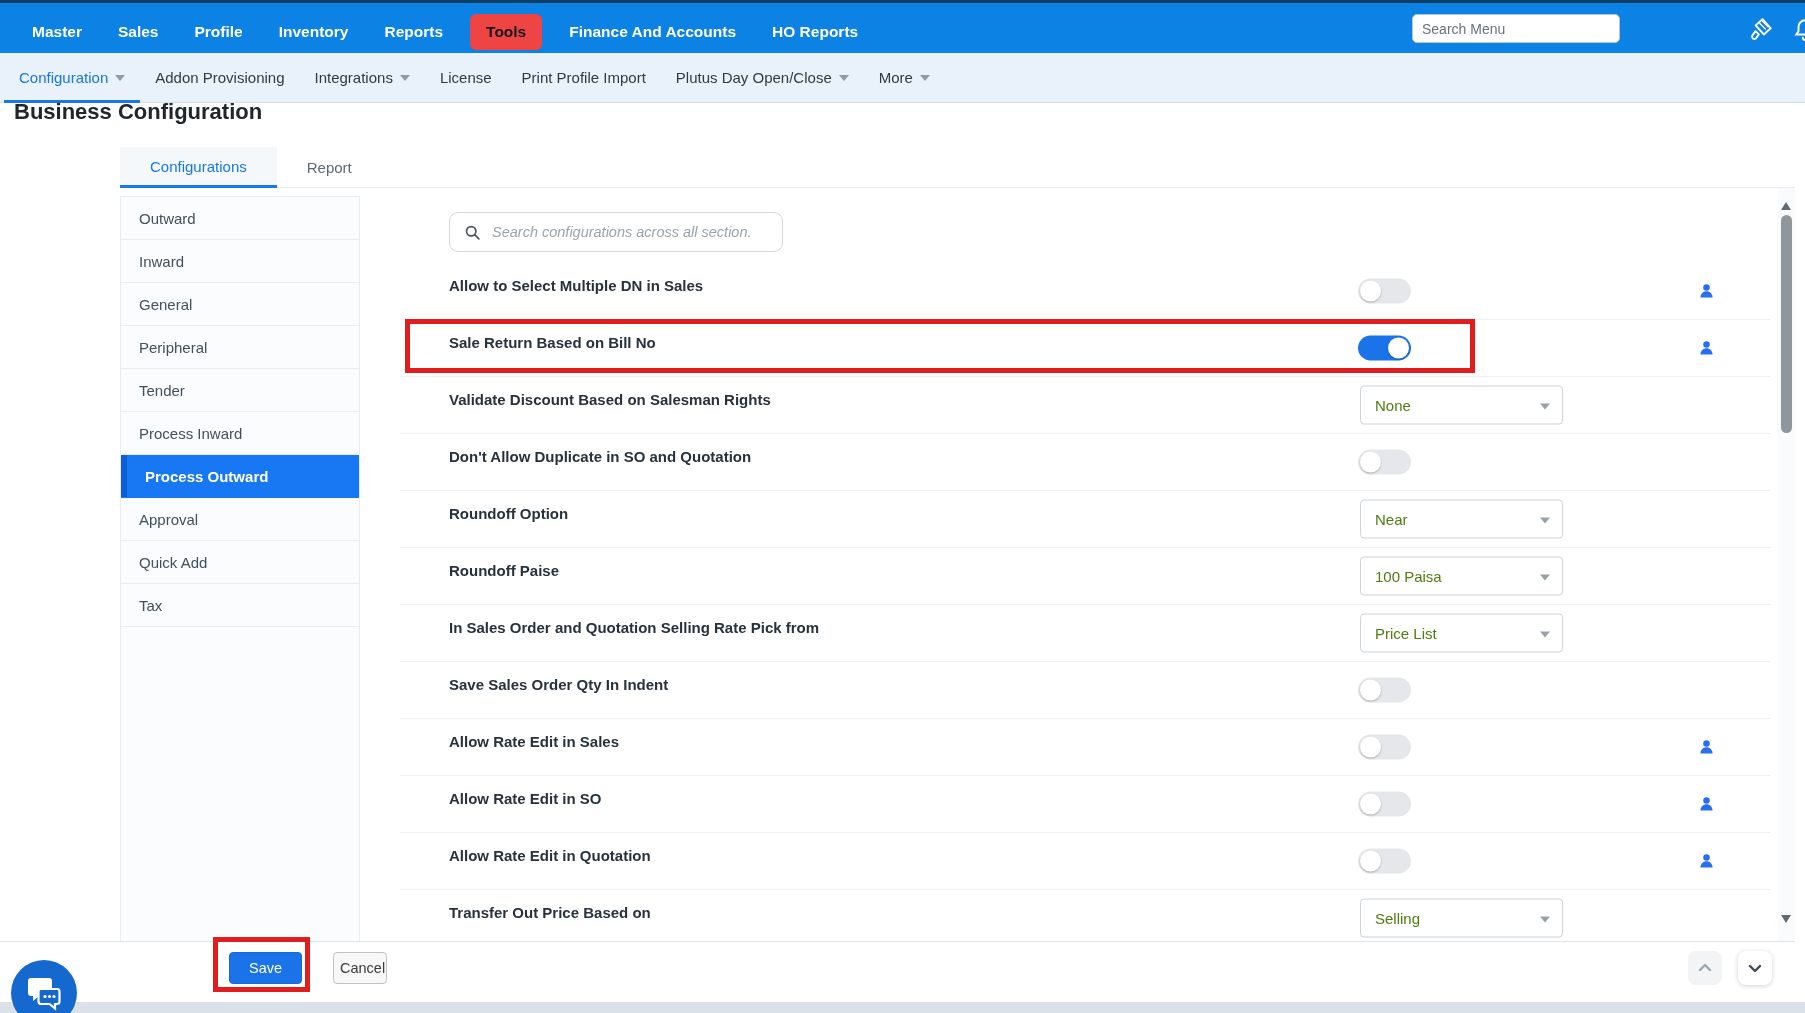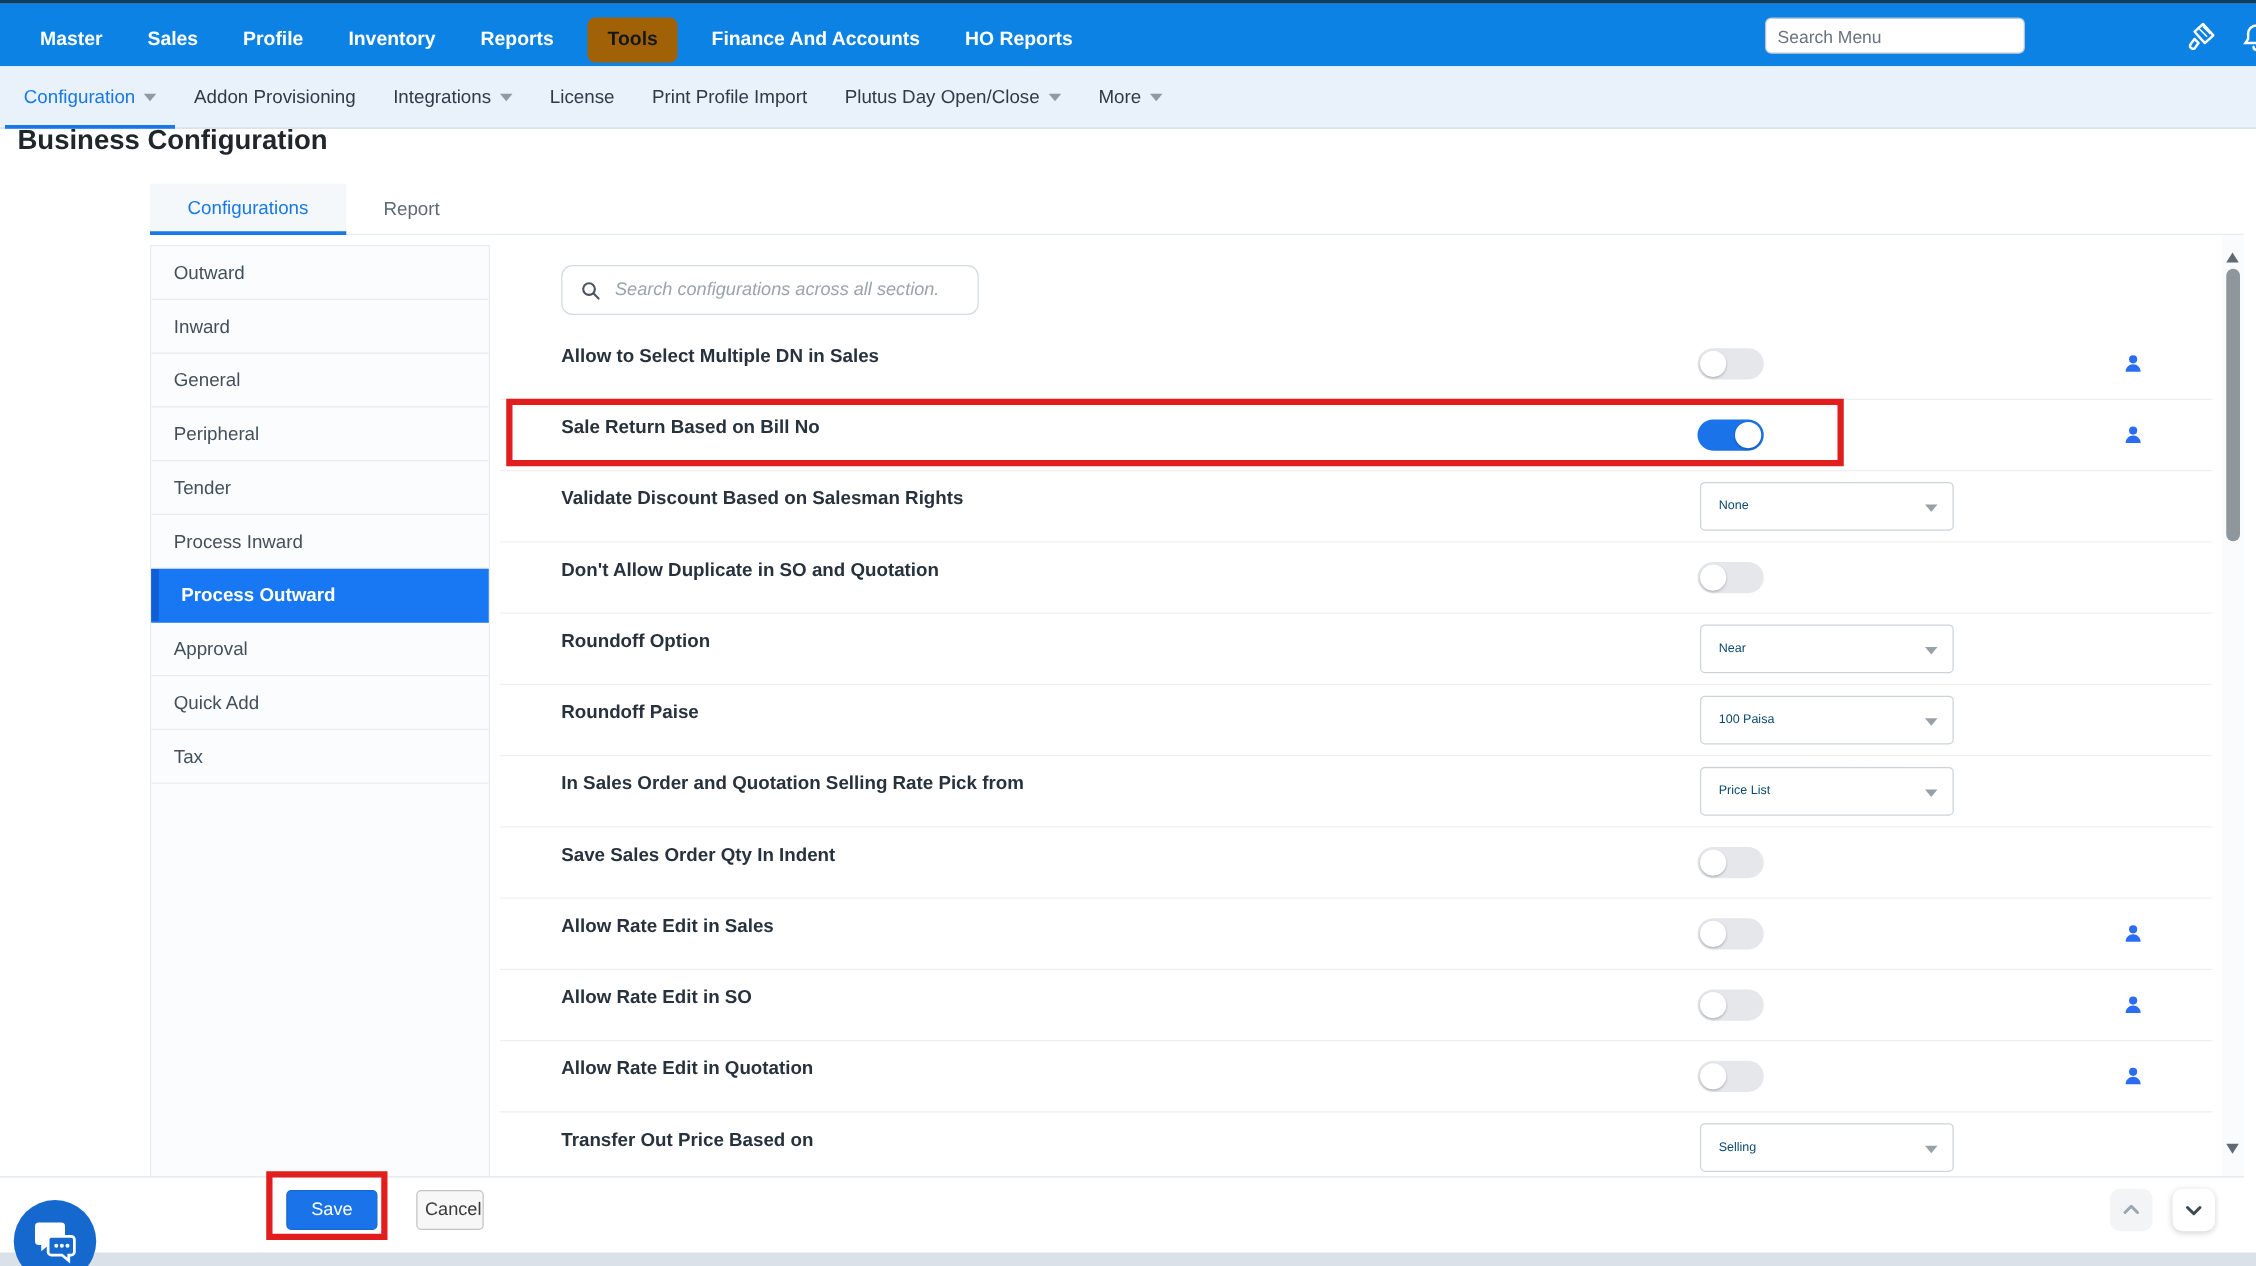--- a/index.html
+++ b/index.html
@@ -6,41 +6,41 @@
   body{
     width:1805px;height:1013px;position:relative;overflow:hidden;background:#fff;
     font-family:"Liberation Sans","DejaVu Sans",sans-serif;
     -webkit-font-smoothing:antialiased;
   }
   
   .top-edge{position:absolute;top:0;left:0;width:100%;height:3px;background:#0d3e63;}
   .topbar{position:absolute;top:3px;left:0;width:100%;height:50px;background:#0c82e4;}
   .topnav{position:absolute;left:14px;top:4px;height:50px;display:flex;align-items:center;}
   .topnav-item{color:#fff;font-weight:700;font-size:15.5px;padding:0 18px;cursor:pointer;white-space:nowrap;}
-  .topnav-item.active{background:#a16207;color:#14181c;border-radius:6px;padding:9px 16px;margin:0 9px;}
+  .topnav-item.active{background:#ef4444;color:#14181c;border-radius:6px;padding:9px 16px;margin:0 9px;}
   .search-menu{position:absolute;left:1412px;top:11px;width:188px;height:27px;border-radius:5px;
     border:1px solid #b9c6d2;padding:0 9px;font-size:14px;color:#333;outline:none;
     font-family:"Liberation Sans",sans-serif;}
   .search-menu::placeholder{color:#68737d;opacity:1;}
   .topbar-icon{position:absolute;top:13px;width:26px;height:26px;}
   
   .subnav{position:absolute;top:53px;left:0;width:100%;height:50px;background:#e9f1fa;
     border-bottom:1px solid #d6dce2;display:flex;align-items:stretch;padding-left:4px;box-sizing:border-box;}
   .subnav-item{display:flex;align-items:center;padding:0 15px;font-size:15px;color:#2f3b47;position:relative;cursor:pointer;white-space:nowrap;}
   .subnav-item .caret{margin-left:7px;width:0;height:0;border-left:5px solid transparent;border-right:5px solid transparent;border-top:6px solid #8f9aa4;}
   .subnav-item.active{color:#1878e8;}
   .subnav-item.active::after{content:"";position:absolute;left:0;right:0;bottom:-1px;height:3px;background:#1878e8;}
   
   .page-title{position:absolute;left:14px;top:99px;font-size:22px;font-weight:700;color:#20262b;}
   .content-topline{position:absolute;left:120px;top:187px;width:1675px;height:1px;background:#e7eaee;}
   .tabbar{position:absolute;left:120px;top:147px;height:41px;display:flex;}
   .tab{display:flex;align-items:center;padding:0 30px;font-size:15px;color:#5d6974;cursor:pointer;box-sizing:border-box;height:41px;}
   .tab.active{background:#f5f8fa;color:#1878e8;border-bottom:3px solid #1878e8;}
   
-  .sidebar{position:absolute;left:120px;top:196px;width:272px;height:745px;background:#fbfcfd;
+  .sidebar{position:absolute;left:120px;top:196px;width:240px;height:745px;background:#fbfcfd;
     border:1px solid #e9ecef;border-bottom:none;box-sizing:border-box;}
   .sidebar-item{height:43px;line-height:43px;padding-left:18px;font-size:15px;color:#42505c;
     border-bottom:1px solid #e9ecef;cursor:pointer;box-sizing:border-box;}
   .sidebar-item.active{background:#1877f2;color:#fff;border-bottom-color:#1877f2;
     box-shadow:inset 6px 0 0 #0e5ed8;padding-left:24px;font-weight:700;}
   
   .search-config{position:absolute;left:449px;top:212px;width:334px;height:40px;border:1px solid #d5dade;
     border-radius:9px;box-sizing:border-box;padding:0 10px 0 42px;font-size:14.5px;font-style:italic;
     color:#333;outline:none;font-family:"Liberation Sans",sans-serif;background:#fff;}
   .search-config::placeholder{color:#9aa4ac;opacity:1;font-style:italic;}
@@ -50,21 +50,21 @@
   .row-label{position:absolute;left:49px;top:calc(50% - 6px);transform:translateY(-50%);
     font-weight:700;font-size:15px;color:#27323d;white-space:nowrap;}
   .toggle{position:absolute;left:958px;top:50%;transform:translateY(-50%);width:53px;height:25px;
     border-radius:13px;background:#e5e7ea;cursor:pointer;}
   .toggle .knob{position:absolute;top:2px;left:2px;width:21px;height:21px;border-radius:50%;background:#fff;
     box-shadow:0 1px 2px rgba(0,0,0,.25);}
   .toggle.on{background:#1a73e8;}
   .toggle.on .knob{left:auto;right:2px;}
   .select{position:absolute;left:960px;top:50%;transform:translateY(-50%);width:203px;height:39px;
     border:1px solid #cdd3d9;border-radius:4px;background:#fff;display:flex;align-items:center;
-    padding:0 14px;box-sizing:border-box;font-size:10px;color:#0c4a6e;cursor:pointer;}
+    padding:0 14px;box-sizing:border-box;font-size:15px;color:#4d7c0f;cursor:pointer;}
   .select .sel-caret{position:absolute;right:12px;top:50%;margin-top:-2px;width:0;height:0;
     border-left:5px solid transparent;border-right:5px solid transparent;border-top:6px solid #99a1a8;}
   .person{position:absolute;left:1298px;top:50%;transform:translateY(-50%);width:17px;height:17px;cursor:pointer;}
   
   .red-rect{position:absolute;border:5px solid #e11d1d;box-sizing:border-box;pointer-events:none;z-index:30;}
   .red-rect.row2{left:405px;top:319px;width:1070px;height:54px;}
   .red-rect.save{left:213px;top:937px;width:97px;height:55px;}
   
   .scrollbar{position:absolute;left:1778px;top:188px;width:17px;height:753px;background:#fafbfc;}
   .sb-arrow{position:absolute;left:3px;width:0;height:0;border-left:5.5px solid transparent;border-right:5.5px solid transparent;cursor:pointer;}

